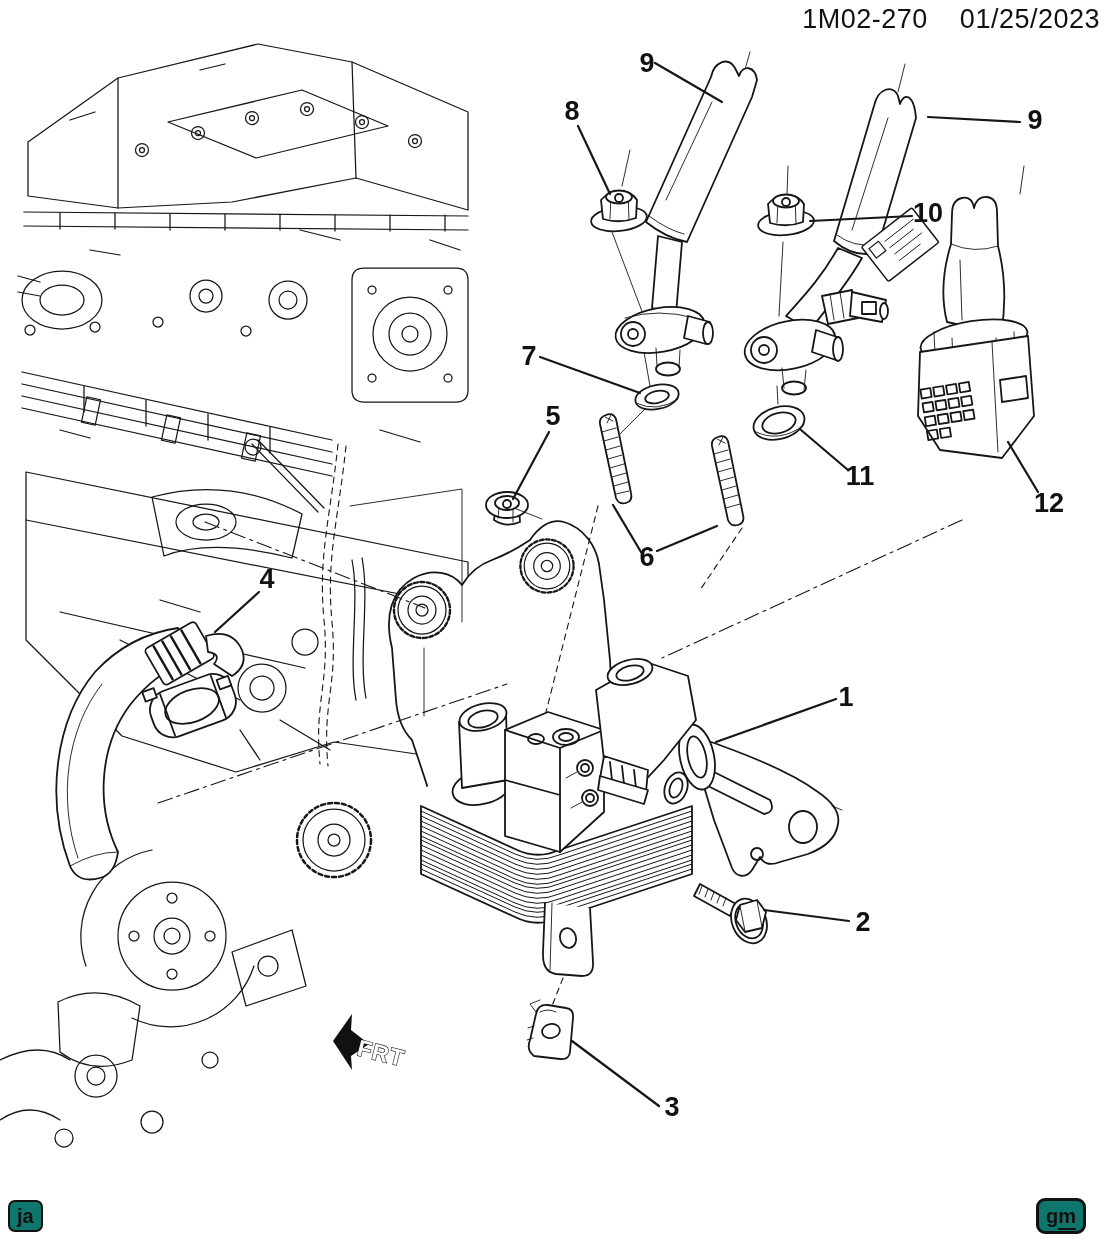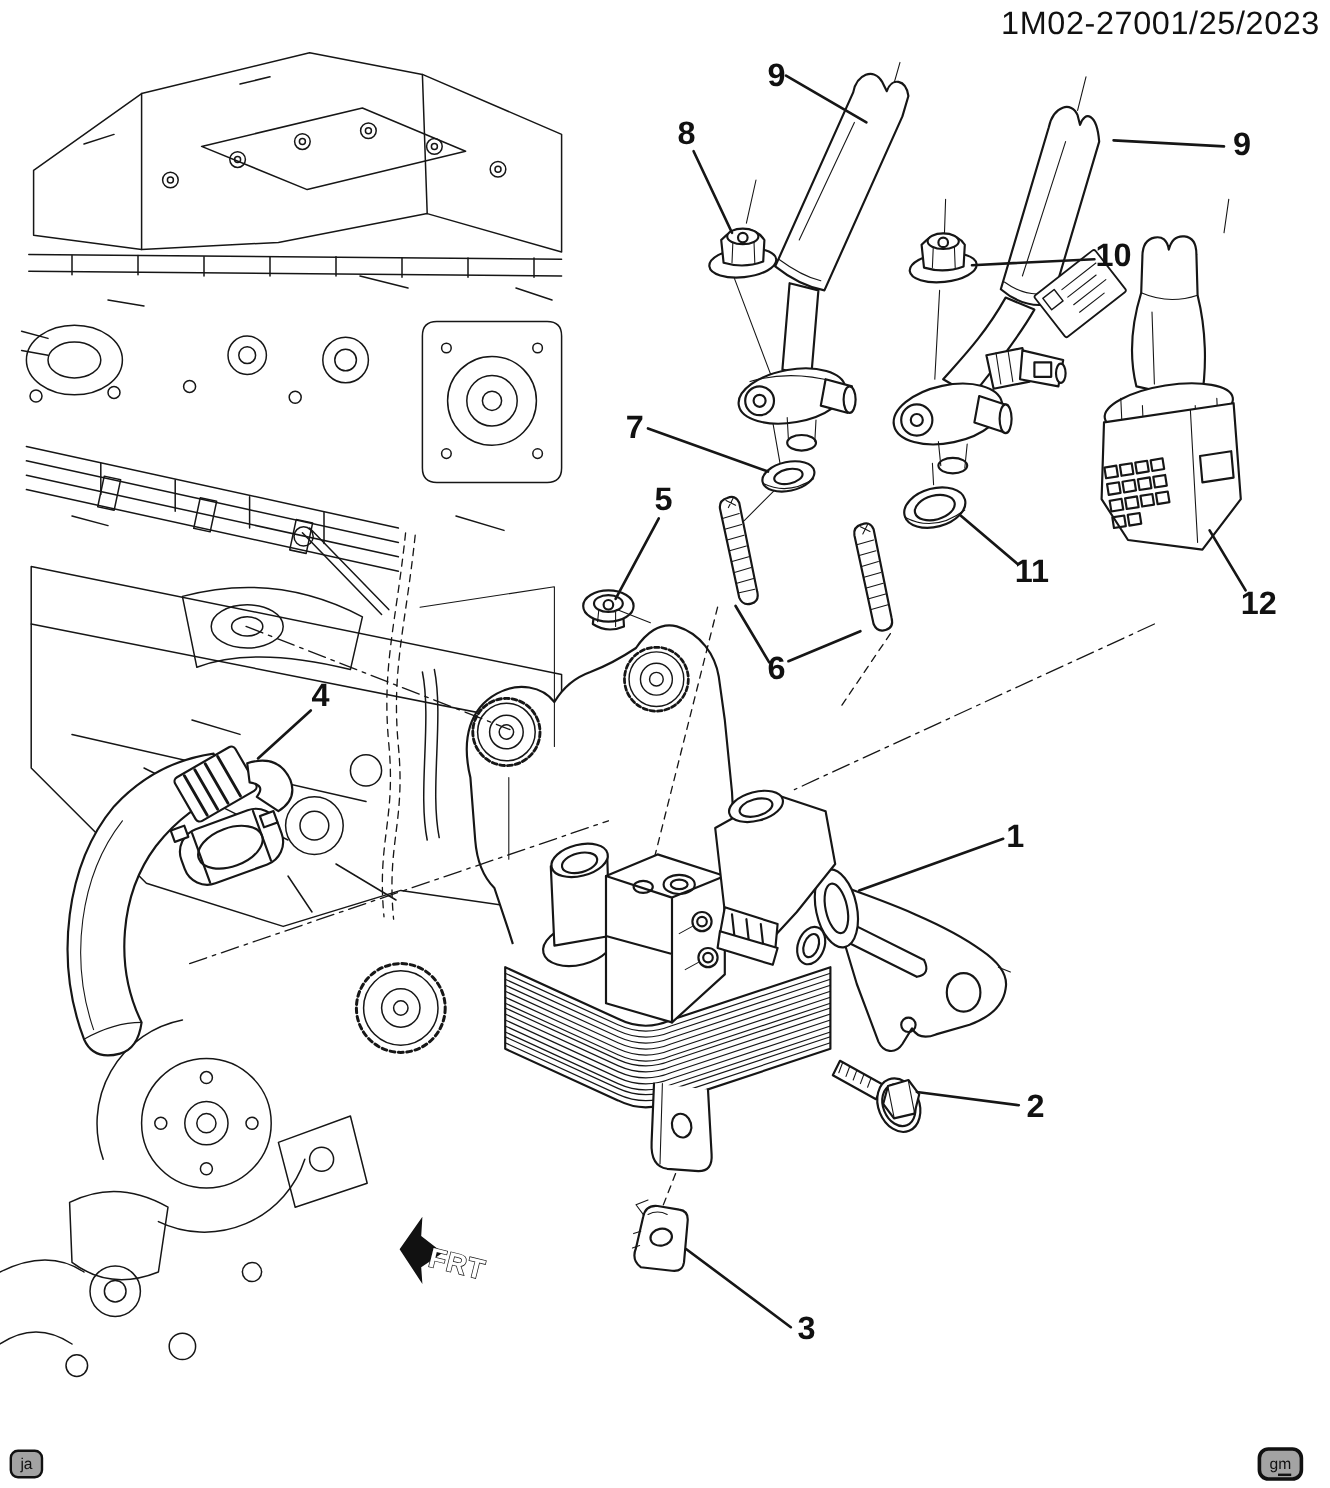--- a/index.html
+++ b/index.html
@@ -1,19 +1,19 @@
 <!DOCTYPE html>
 <html><head>
 <meta charset="utf-8">
 <style>
   html,body{margin:0;padding:0;background:#fff}
   body{width:1108px;height:1240px;position:relative;font-family:"Liberation Sans",sans-serif;color:#111}
   .stage{position:absolute;left:0;top:0;width:1108px;height:1240px}
-  .hdr{position:absolute;top:4px;right:8px;font-size:27px;letter-spacing:.5px;display:flex;gap:0;white-space:nowrap}
-  .tag{position:absolute;border:2.5px solid #111;border-radius:7px;font-weight:normal;font-size:13px;line-height:1.2;padding:2px 7px;background:#a3a3a3}
+  .hdr{position:absolute;top:4px;right:8px;font-size:27px;letter-spacing:.5px;display:flex;gap:32px;white-space:nowrap}
+  .tag{position:absolute;border:2.5px solid #111;border-radius:7px;font-weight:bold;font-size:20px;line-height:1.2;padding:2px 7px;background:#0f766e}
   .tag-ja{left:8px;bottom:8px}
   .tag-gm{right:22px;bottom:6px;border-width:3px;border-radius:9px;padding:3px 7px}
   .gm-u{border-bottom:2.5px solid #111;padding-bottom:1px}
   svg{display:block}
   .ln{stroke:#161616;fill:none;stroke-linecap:round;stroke-linejoin:round;stroke-width:1.25}
   .s2{stroke-width:1.8}
   .w{fill:#fff}
   .thin{stroke-width:.9}
   .lead{stroke-width:2.2}
   .dashdot{stroke-dasharray:15 5 3 5;stroke-width:1.1}

